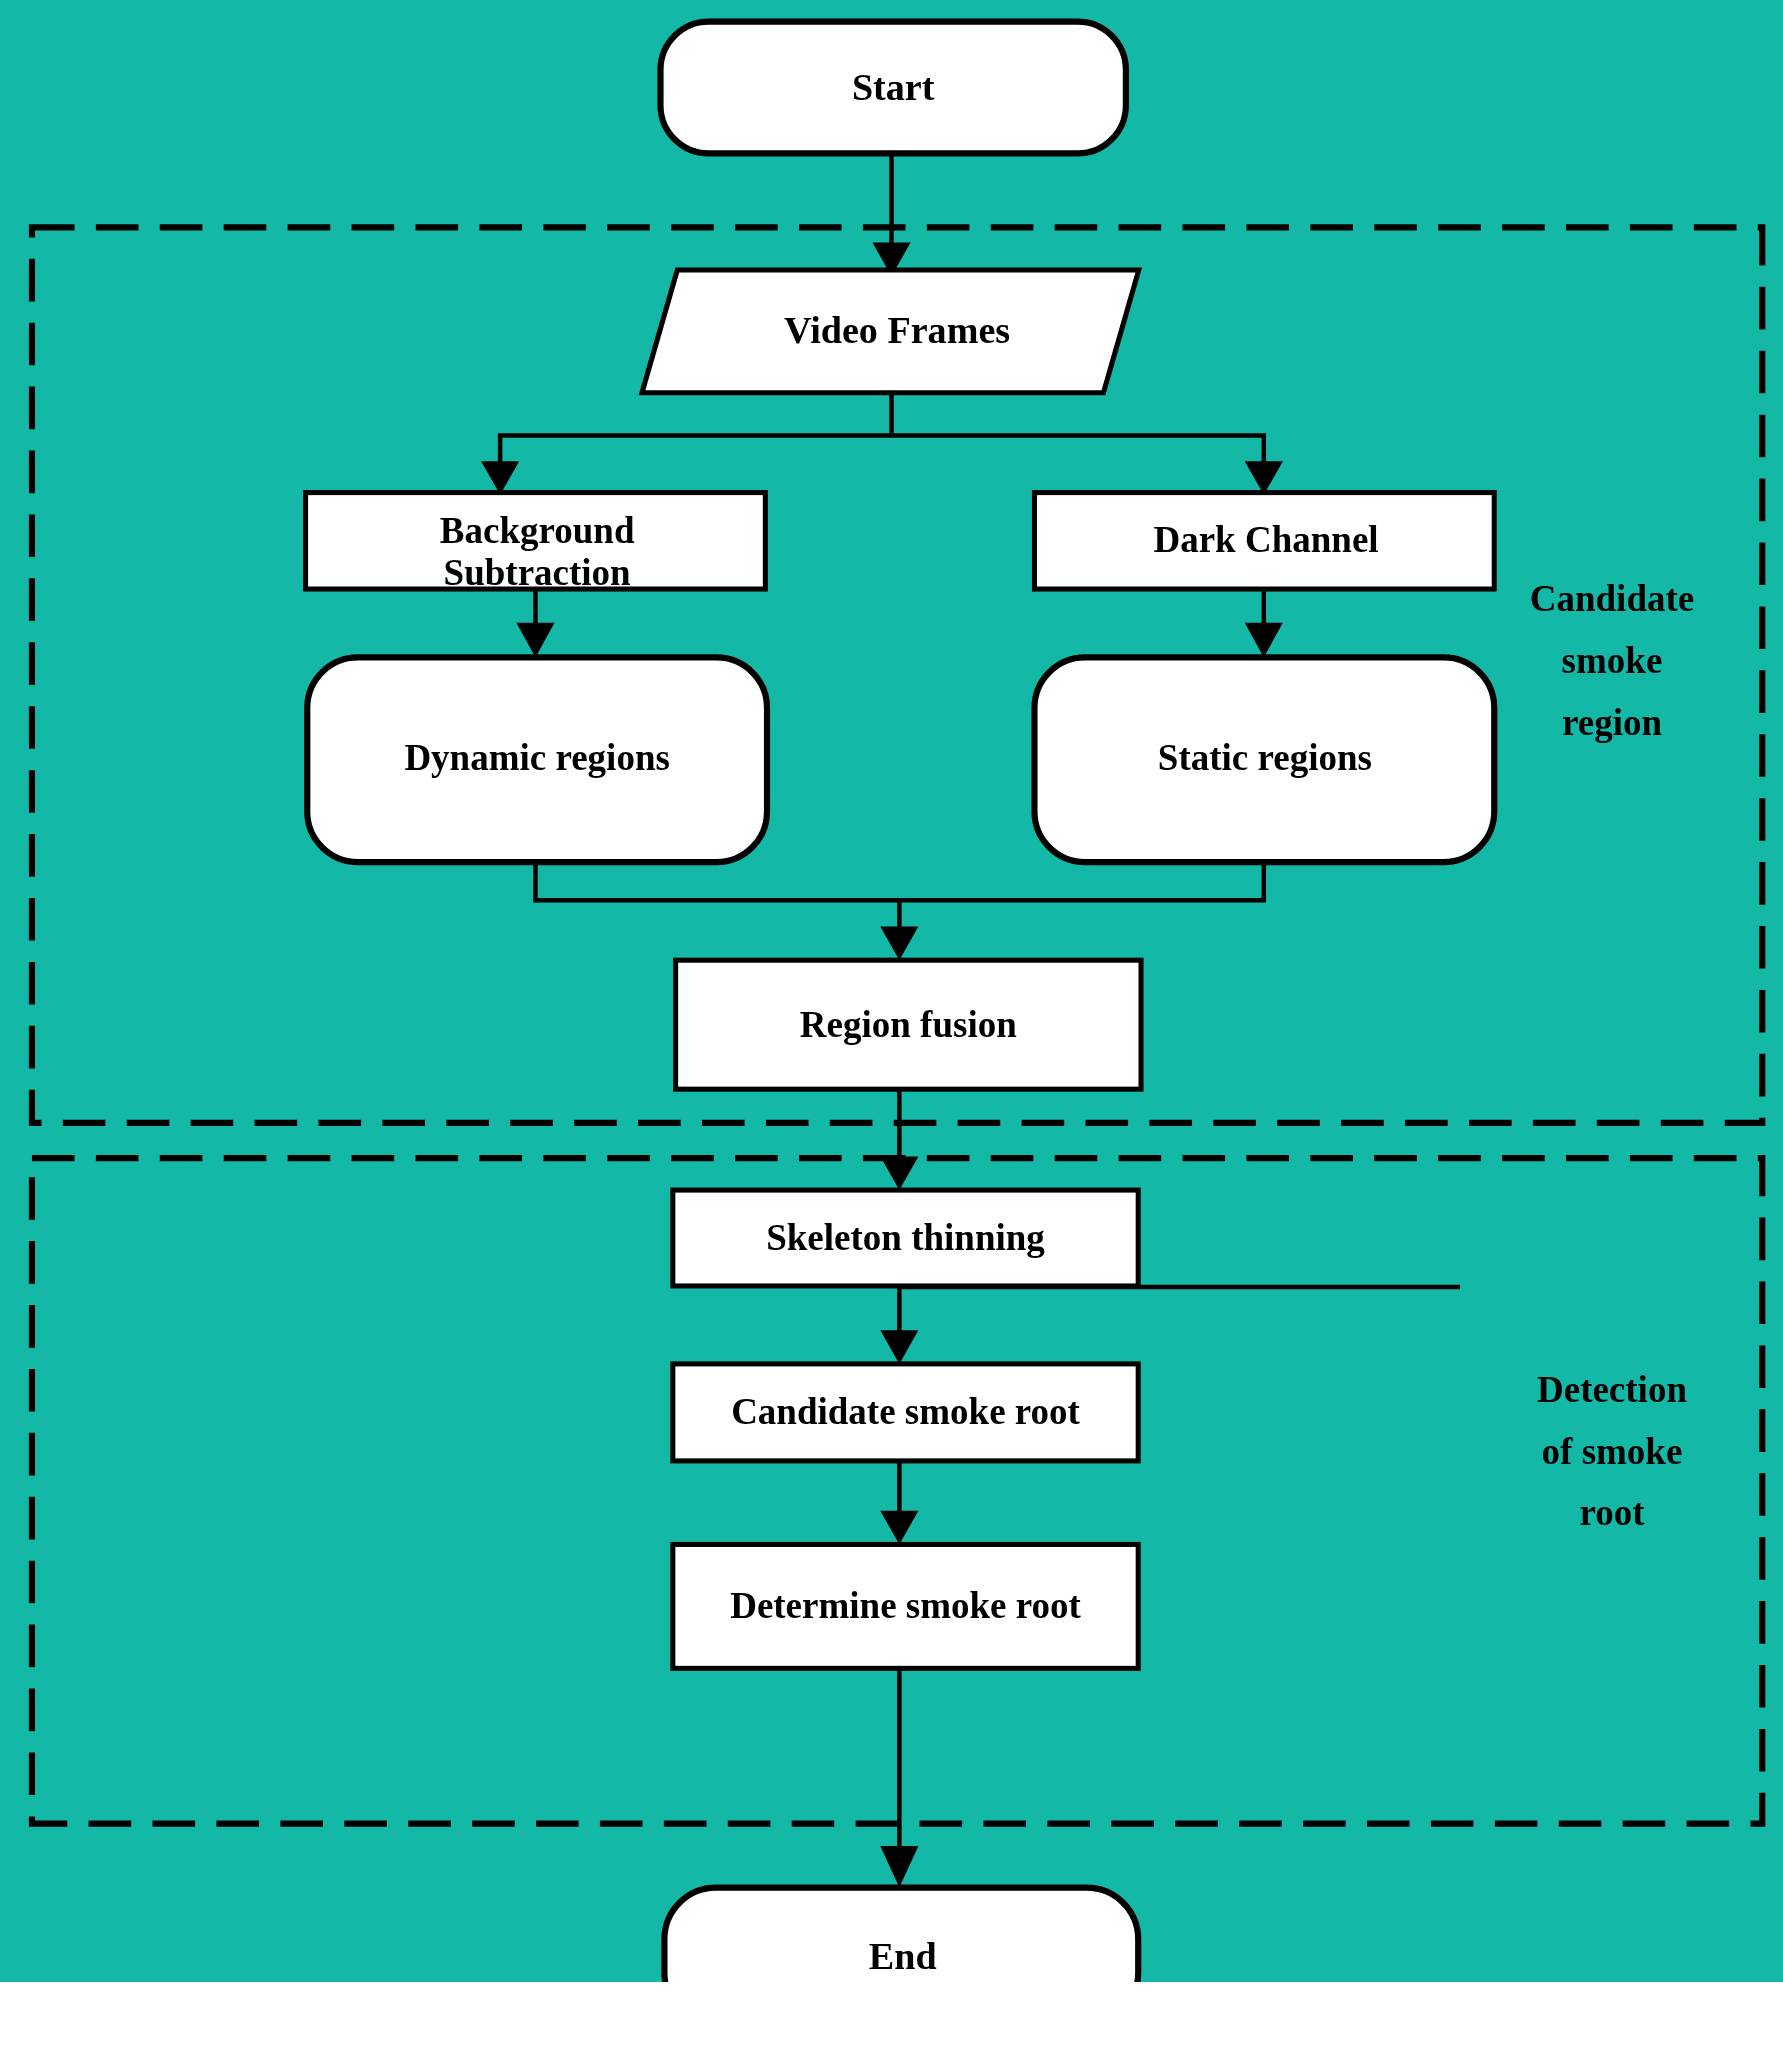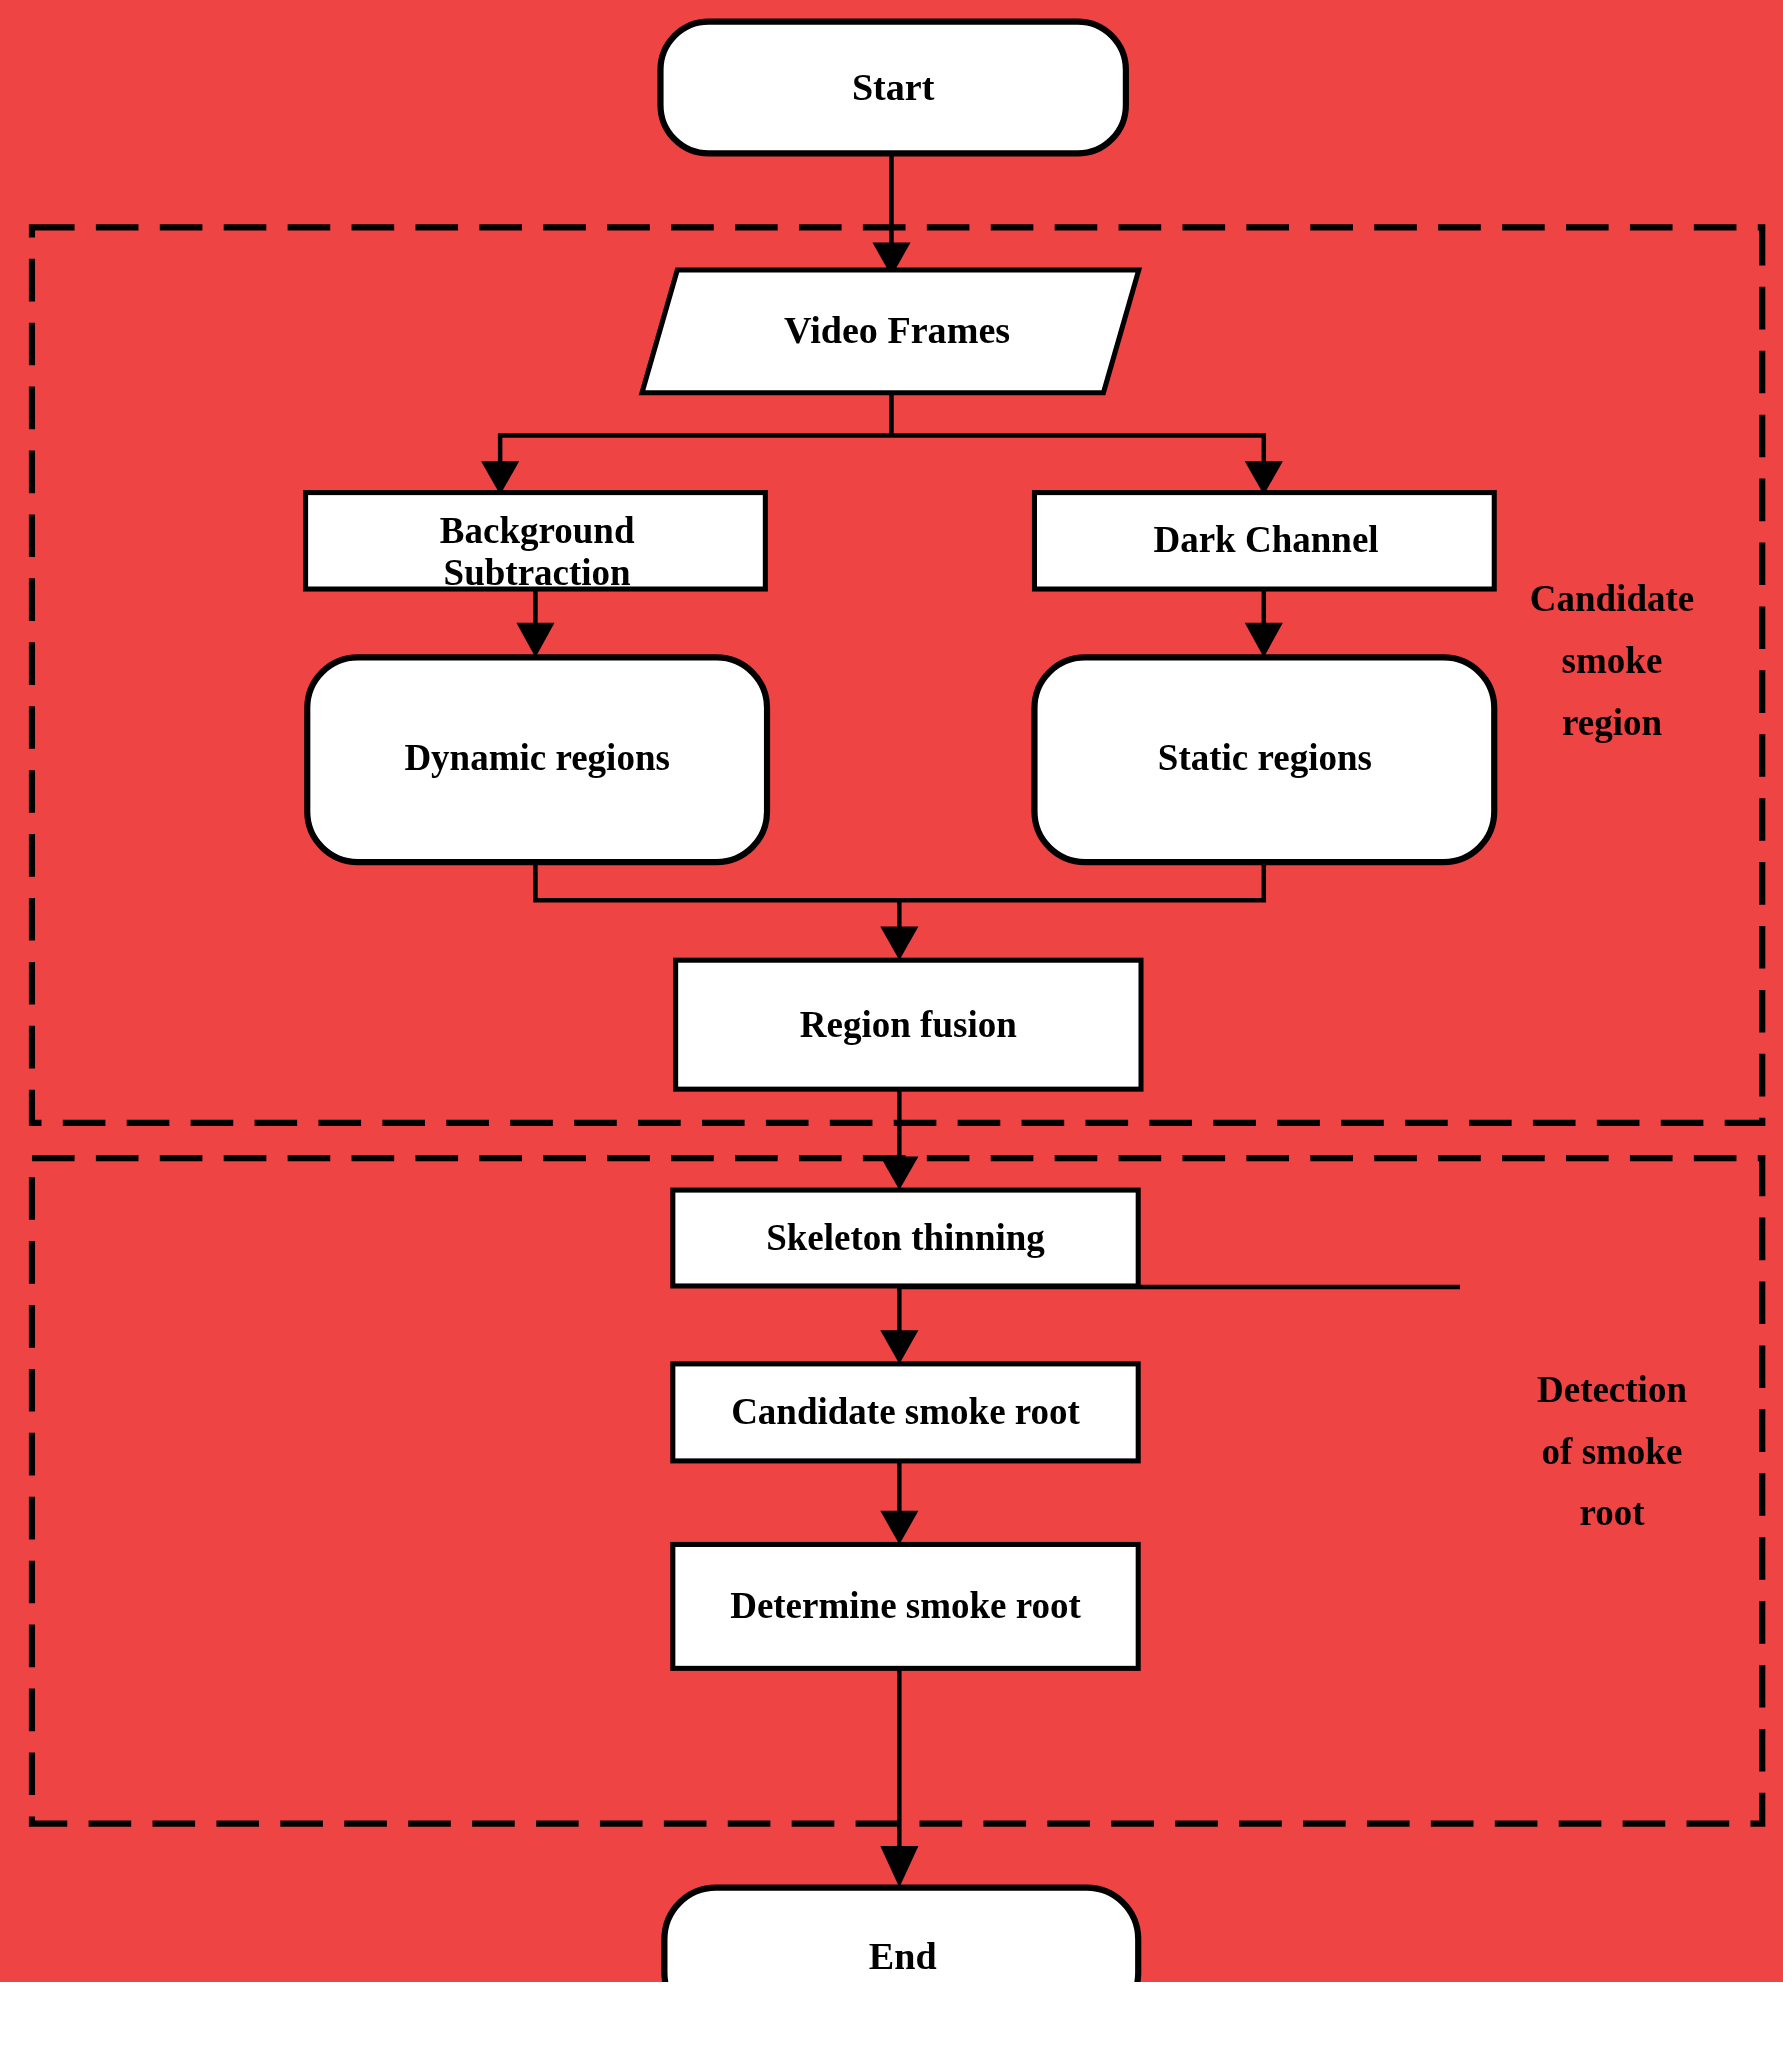--- a/index.html
+++ b/index.html
@@ -4,21 +4,21 @@
 <style>
   html, body {
     margin: 0;
     padding: 0;
     background: #ffffff;
   }
   #page {
     position: relative;
     width: 1783px;
     height: 1982px;
-    background: #ef4444;
+    background: #14b8a6;
     overflow: hidden;
     font-family: "Liberation Serif", "DejaVu Serif", serif;
   }
   svg.flow {
     position: absolute;
     top: 0;
     left: 0;
     width: 1783px;
     height: 2046px;
   }

